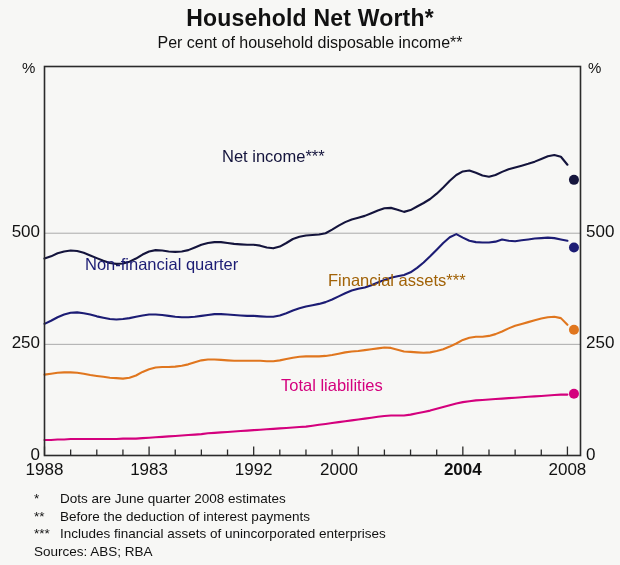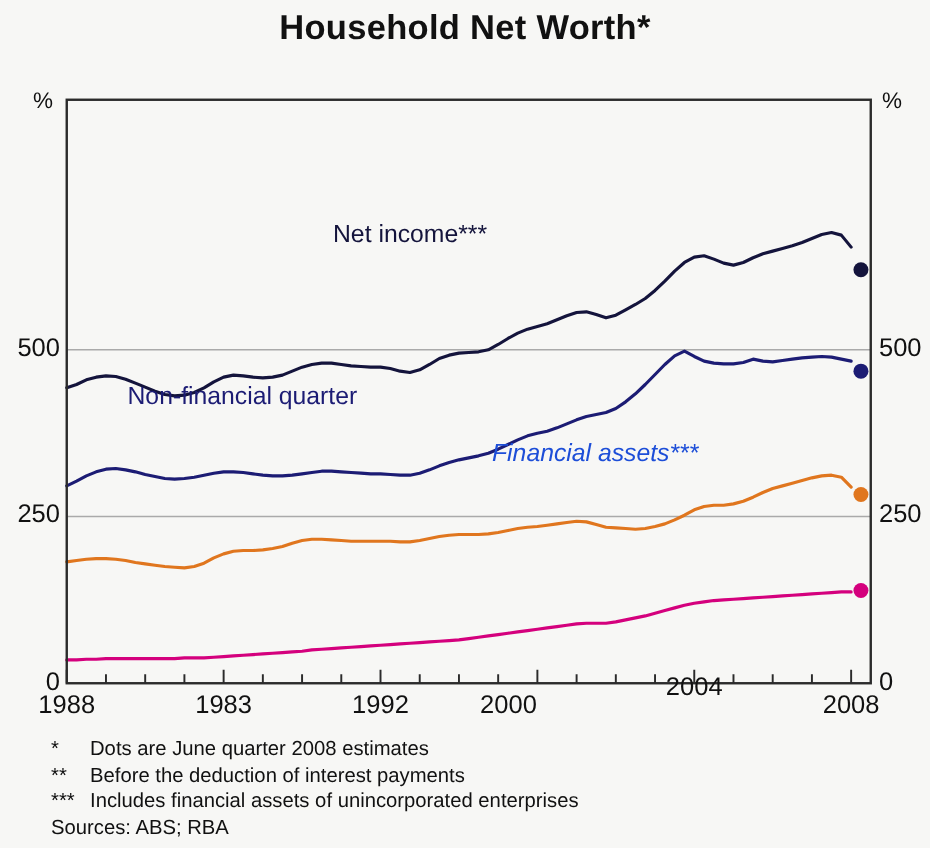--- a/index.html
+++ b/index.html
@@ -88,20 +88,21 @@
     display: inline-block;
     width: 26px;
   }
 </style>
 </head>
 <body>
 
 <div id="root">
 
   <div class="title">Household Net Worth*</div>
+  <div class="subtitle">Per cent of household disposable income**</div>
 
   <div class="pct-left">%</div>
   <div class="pct-right">%</div>
 
   <svg class="plot" width="620" height="565">
     <g id="gridlines">
         <line x1="44.5" x2="580.5" y1="344.3571428571429" y2="344.3571428571429" stroke="#aaaaaa" stroke-width="1"></line>
         <line x1="44.5" x2="580.5" y1="233.21428571428572" y2="233.21428571428572" stroke="#aaaaaa" stroke-width="1"></line>
       </g>
     <g id="xticks">
@@ -148,27 +149,28 @@
       <div class="ytick-label" style="left: 0px; top: 333.357px;">250</div>
       <div class="ytick-label right" style="left: 586px; top: 333.357px;">250</div>
       <div class="ytick-label" style="left: 0px; top: 222.214px;">500</div>
       <div class="ytick-label right" style="left: 586px; top: 222.214px;">500</div>
     </div>
   <div id="xtick-labels">
       <div class="xtick-label" style="left: 14.5px; top: 460px;">1988</div>
       <div class="xtick-label" style="left: 119.085px; top: 460px;">1983</div>
       <div class="xtick-label" style="left: 223.671px; top: 460px;">1992</div>
       <div class="xtick-label" style="left: 309px; top: 460px;">2000</div>
-      <div class="xtick-label" style="left: 432.841px; top: 448px;">2004</div>
+      <div class="xtick-label" style="left: 432.841px; top: 460px; font-weight: bold;">2004</div>
       <div class="xtick-label" style="left: 537.427px; top: 460px;">2008</div>
     </div>
 
   <div class="series-label" id="lbl-net-worth" style="color: rgb(20, 20, 60); left: 222px; top: 147px;">Net income***</div>
   <div class="series-label" id="lbl-non-financial" style="color: rgb(28, 28, 116); left: 85px; top: 255px;">Non-financial quarter</div>
-  <div class="series-label" id="lbl-financial" style="color: #1d4ed8; left: 328px; top: 293px; font-style: italic;">Financial assets***</div>
+  <div class="series-label" id="lbl-financial" style="color: #a16207; left: 328px; top: 271px;">Financial assets***</div>
+  <div class="series-label" id="lbl-liabilities" style="color: rgb(212, 0, 125); left: 281px; top: 376px;">Total liabilities</div>
 
   <div class="footnotes">
     <span class="fn-row"><span class="fn-mark">*</span><span>Dots are June quarter 2008 estimates</span></span>
     <span class="fn-row"><span class="fn-mark">**</span><span>Before the deduction of interest payments</span></span>
     <span class="fn-row"><span class="fn-mark">***</span><span>Includes financial assets of unincorporated enterprises</span></span>
     <span class="fn-row">Sources: ABS; RBA</span>
   </div>
 
 </div>
 

